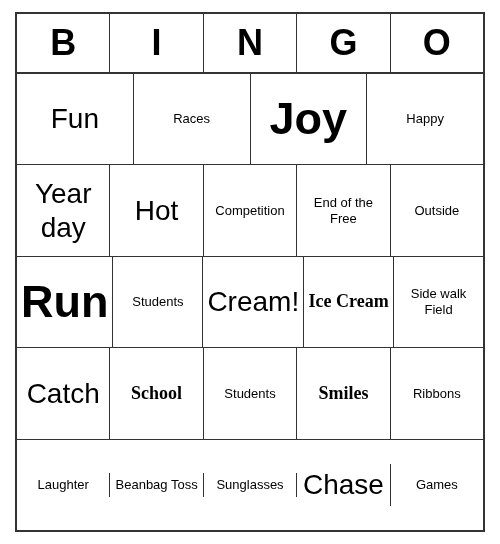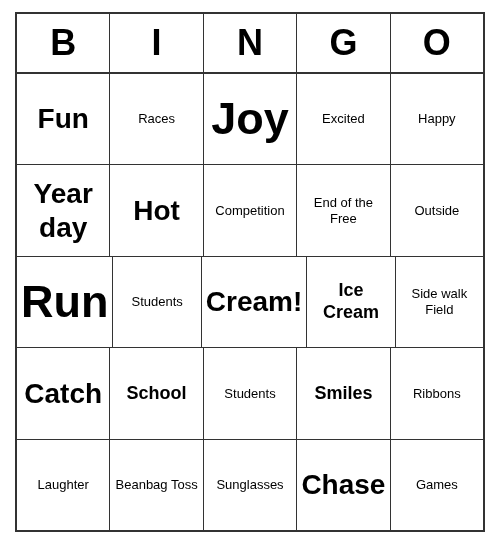--- a/index.html
+++ b/index.html
@@ -55,54 +55,56 @@
 
     .bingo-row {
       display: flex;
       flex-direction: row;
       flex: 1;
       border-bottom: 1px solid #333;
     }
 
     .bingo-row:last-child {
       border-bottom: none;
+      align-items: center;
     }
 
     .bingo-cell {
       flex: 1;
       display: flex;
       align-items: center;
       justify-content: center;
       text-align: center;
       border-right: 1px solid #333;
       padding: 4px;
       line-height: 1.2;
     }
 
     .bingo-cell:last-child {
       border-right: none;
     }
 
     .text-large {
       font-size: 28px;
-      font-weight: bold;
+      font-weight: normal;
     }
 
     .text-xlarge {
       font-size: 45px;
       font-weight: bold;
     }
 
     .text-small {
       font-size: 13px;
     }
 
     .text-medium {
       font-size: 18px;
       font-weight: bold;
+      font-family: Liberation Serif, serif;
     }
   </style>
 </head>
 <body>
 
 <div class="bingo-card">
   <div class="bingo-header">
   <div class="header-cell">B</div>
       <div class="header-cell">I</div>
       <div class="header-cell">N</div>
@@ -114,23 +116,20 @@
         <div class="bingo-cell">
           <span class="text-large">Fun</span>
         </div>
         <div class="bingo-cell">
           <span class="text-small">Races</span>
         </div>
         <div class="bingo-cell">
           <span class="text-xlarge">Joy</span>
         </div>
         <div class="bingo-cell">
-          <span class="text-small">Excited</span>
-        </div>
-        <div class="bingo-cell">
           <span class="text-small">Happy</span>
         </div>
       </div>
       <div class="bingo-row">
         <div class="bingo-cell">
           <span class="text-large">Year day</span>
         </div>
         <div class="bingo-cell">
           <span class="text-large">Hot</span>
         </div>

